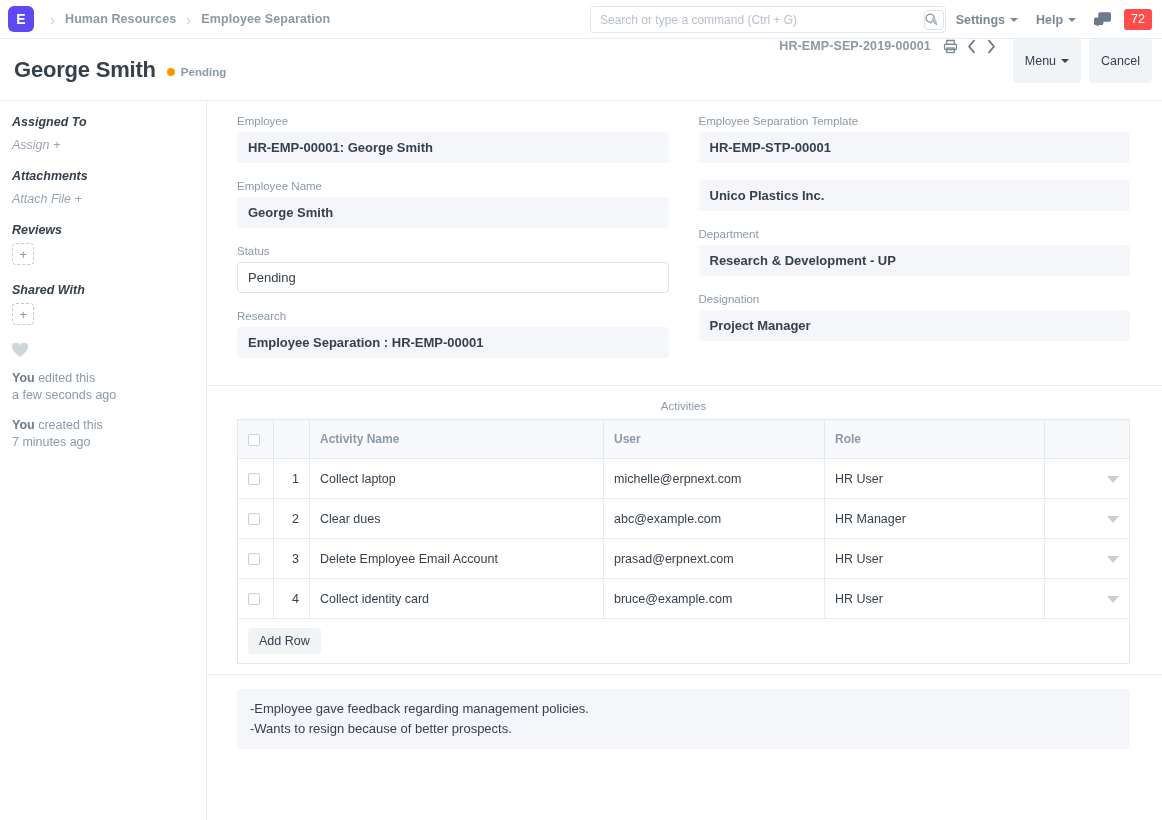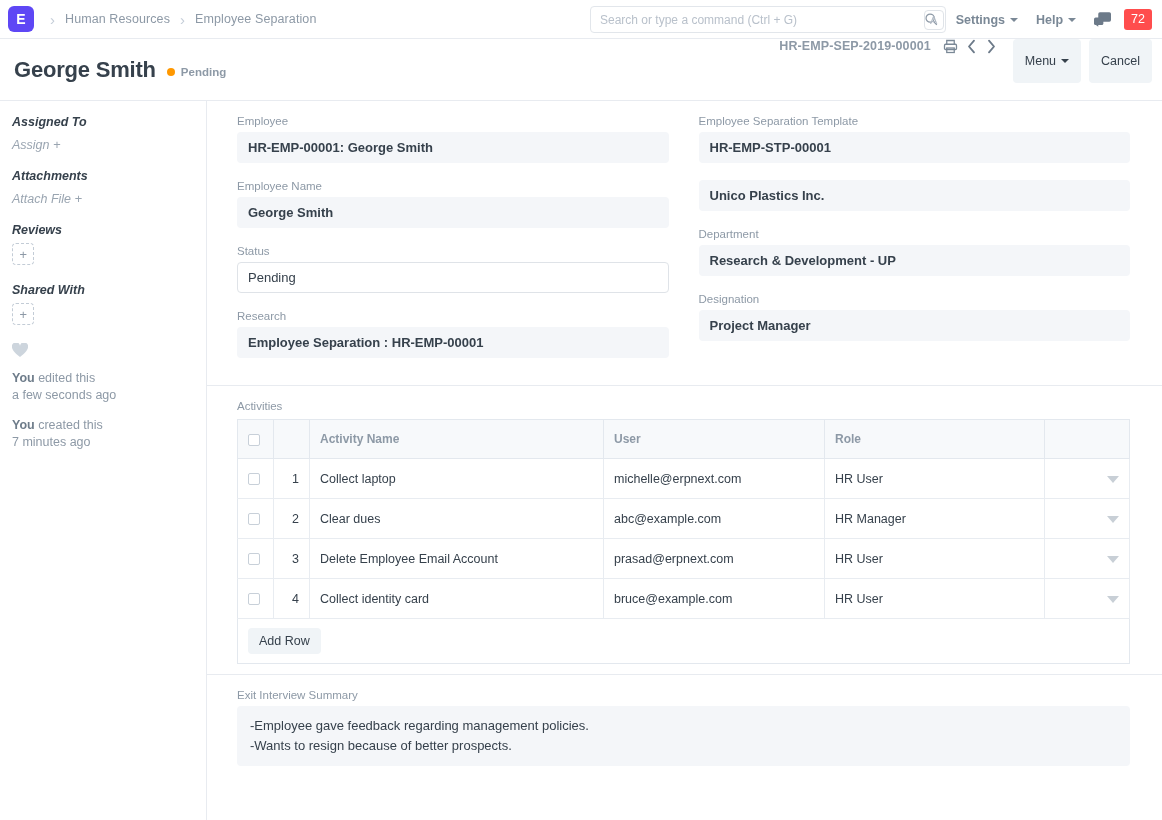--- a/index.html
+++ b/index.html
@@ -33,21 +33,21 @@
     margin-right: 6px;
   }
   .bc-sep {
     color: #c4cdd8; font-size: 15px;
     padding: 0 10px; font-weight: 300;
     display: inline-block;
   }
   .bc-item {
     color: #8d99a6;
     font-size: 12.5px;
-    font-weight: normal;
+    font-weight: bold;
     letter-spacing: .1px;
   }
 
   .search-wrap {
     position: absolute;
     left: 590px; top: 6px;
     width: 356px; height: 27px;
   }
   .search-box {
     width: 100%; height: 100%;
@@ -267,20 +267,21 @@
     line-height: 20px;
     padding: 9px 12px;
     min-height: 54px;
   }
 
   
   .table-label {
     font-size: 11.5px;
     color: #8d99a6;
     margin-bottom: 7px;
+    text-align: center;
   }
   table.grid {
     width: 100%;
     border-collapse: collapse;
     border: 1px solid #e3e8ee;
     background: #fff;
     table-layout: fixed;
   }
   table.grid th {
     background: #f7f9fb;
@@ -566,21 +567,20 @@
           </tr>
         </tbody>
       </table>
       <div class="addrow-bar">
         <button class="addrow-btn">Add Row</button>
       </div>
     </div>
 
     <div class="section divided">
       <div class="field">
-        <div class="field-label">Exit Interview Summary</div>
         <div class="field-value textarea">
           <div>-Employee gave feedback regarding management policies.</div>
           <div>-Wants to resign because of better prospects.</div>
         </div>
       </div>
     </div>
 
   </div>
 </div>
 

